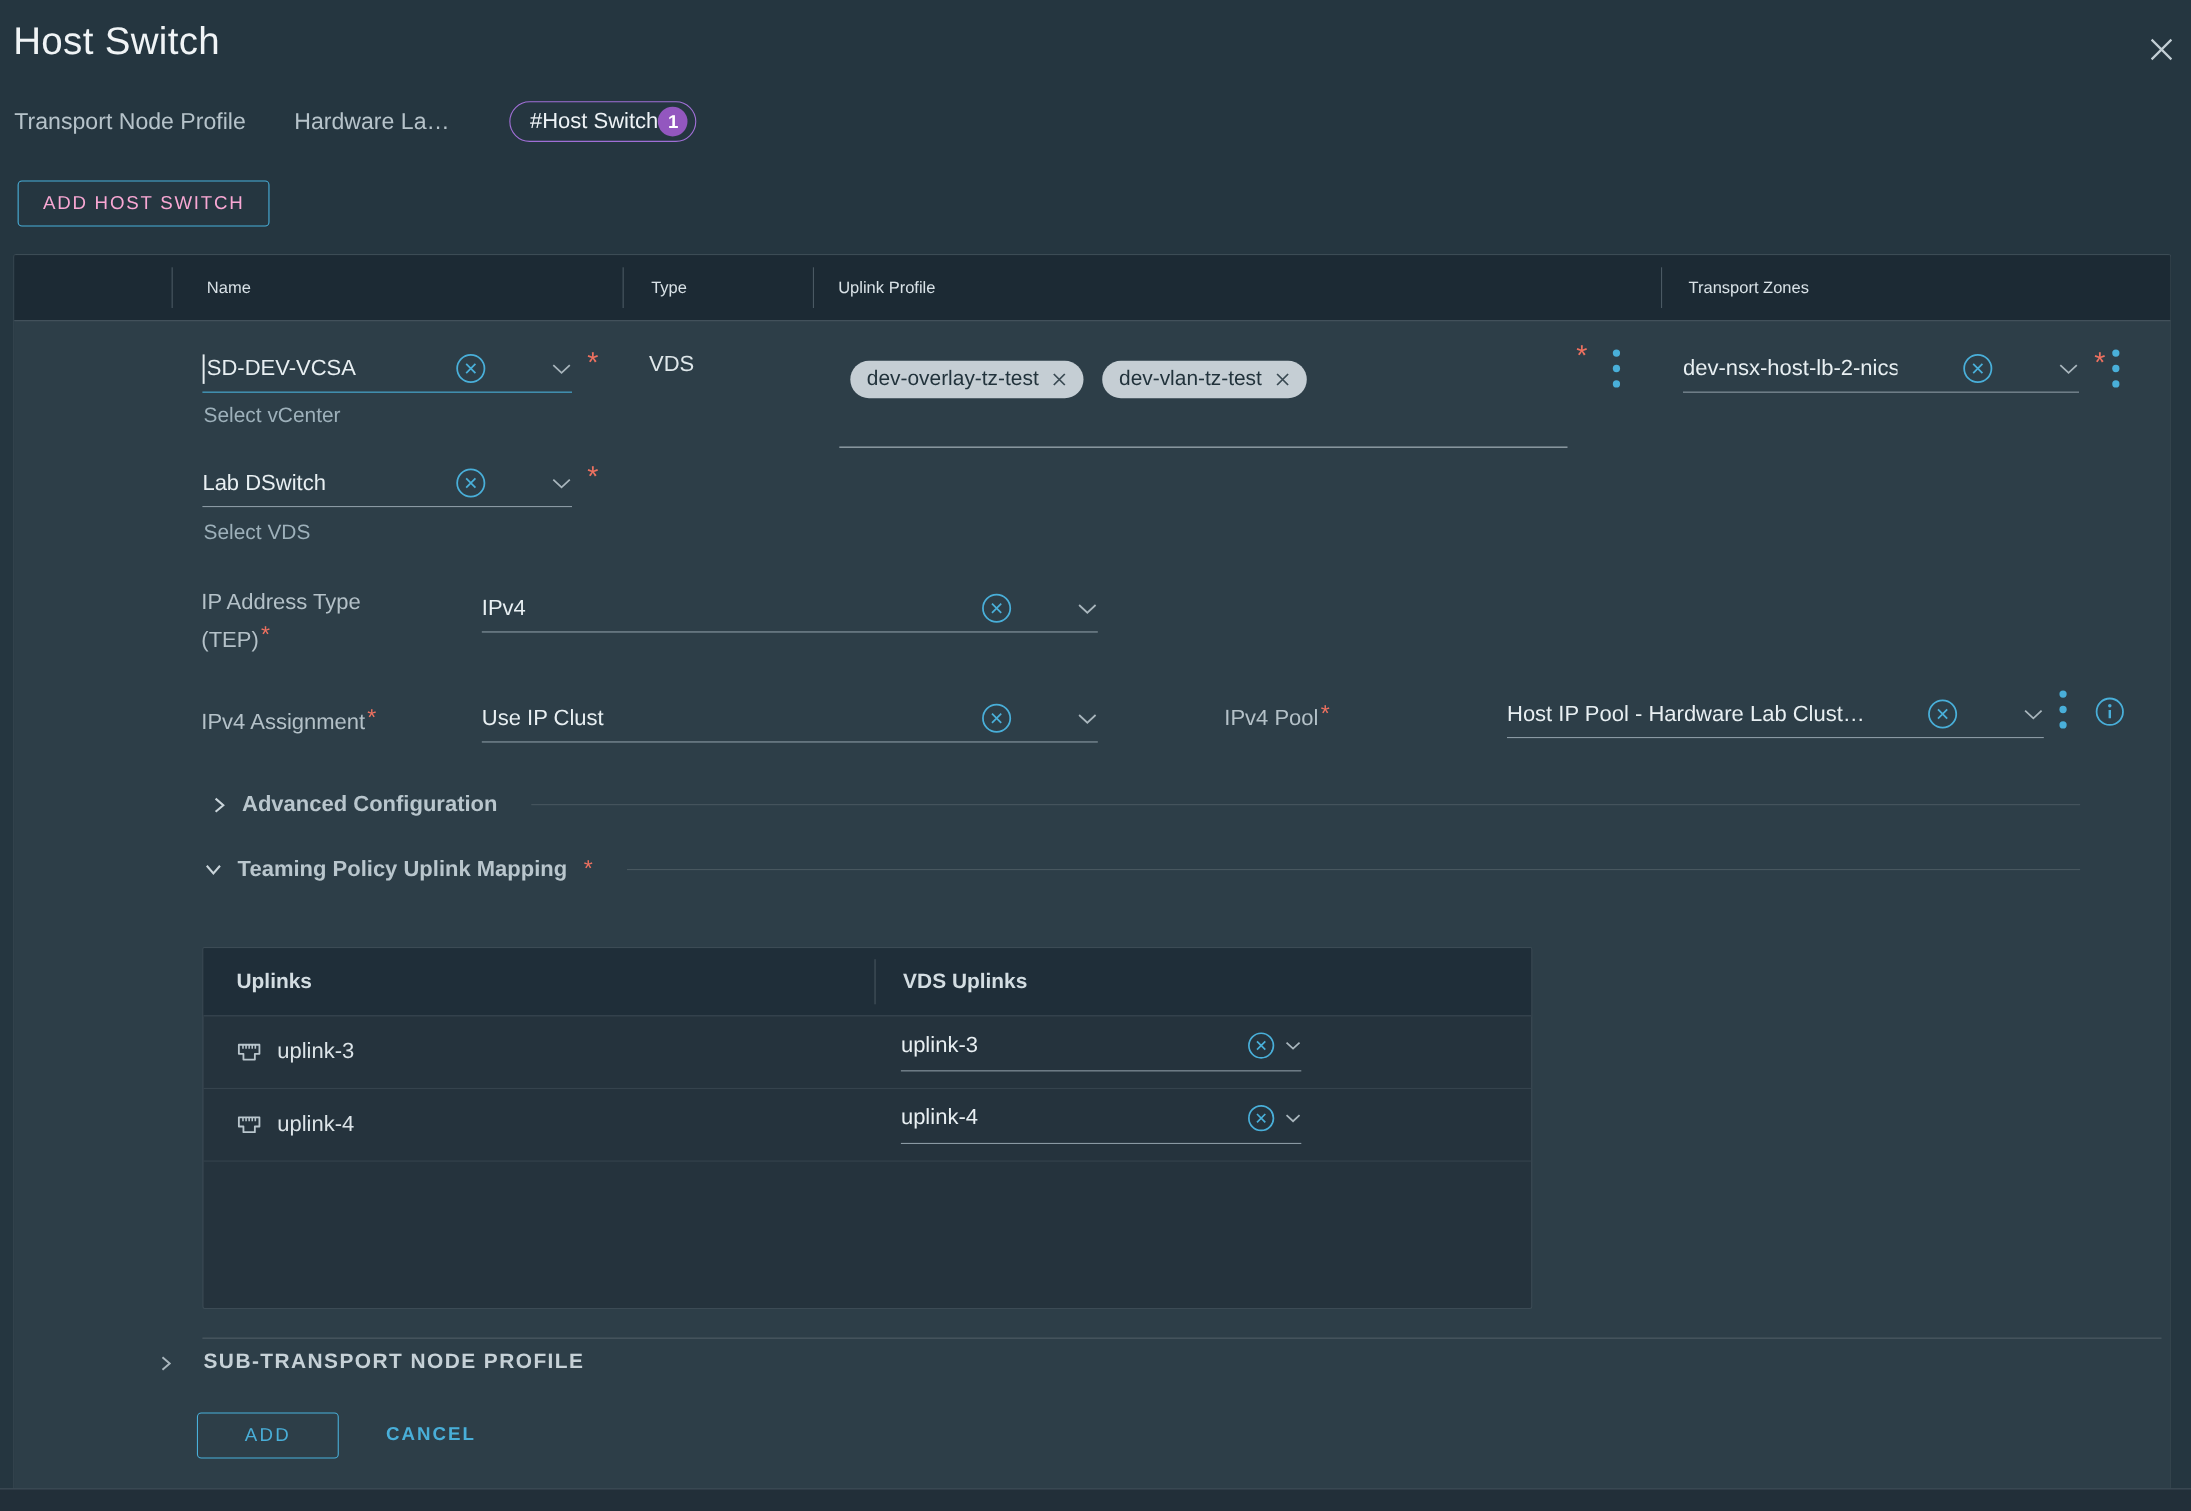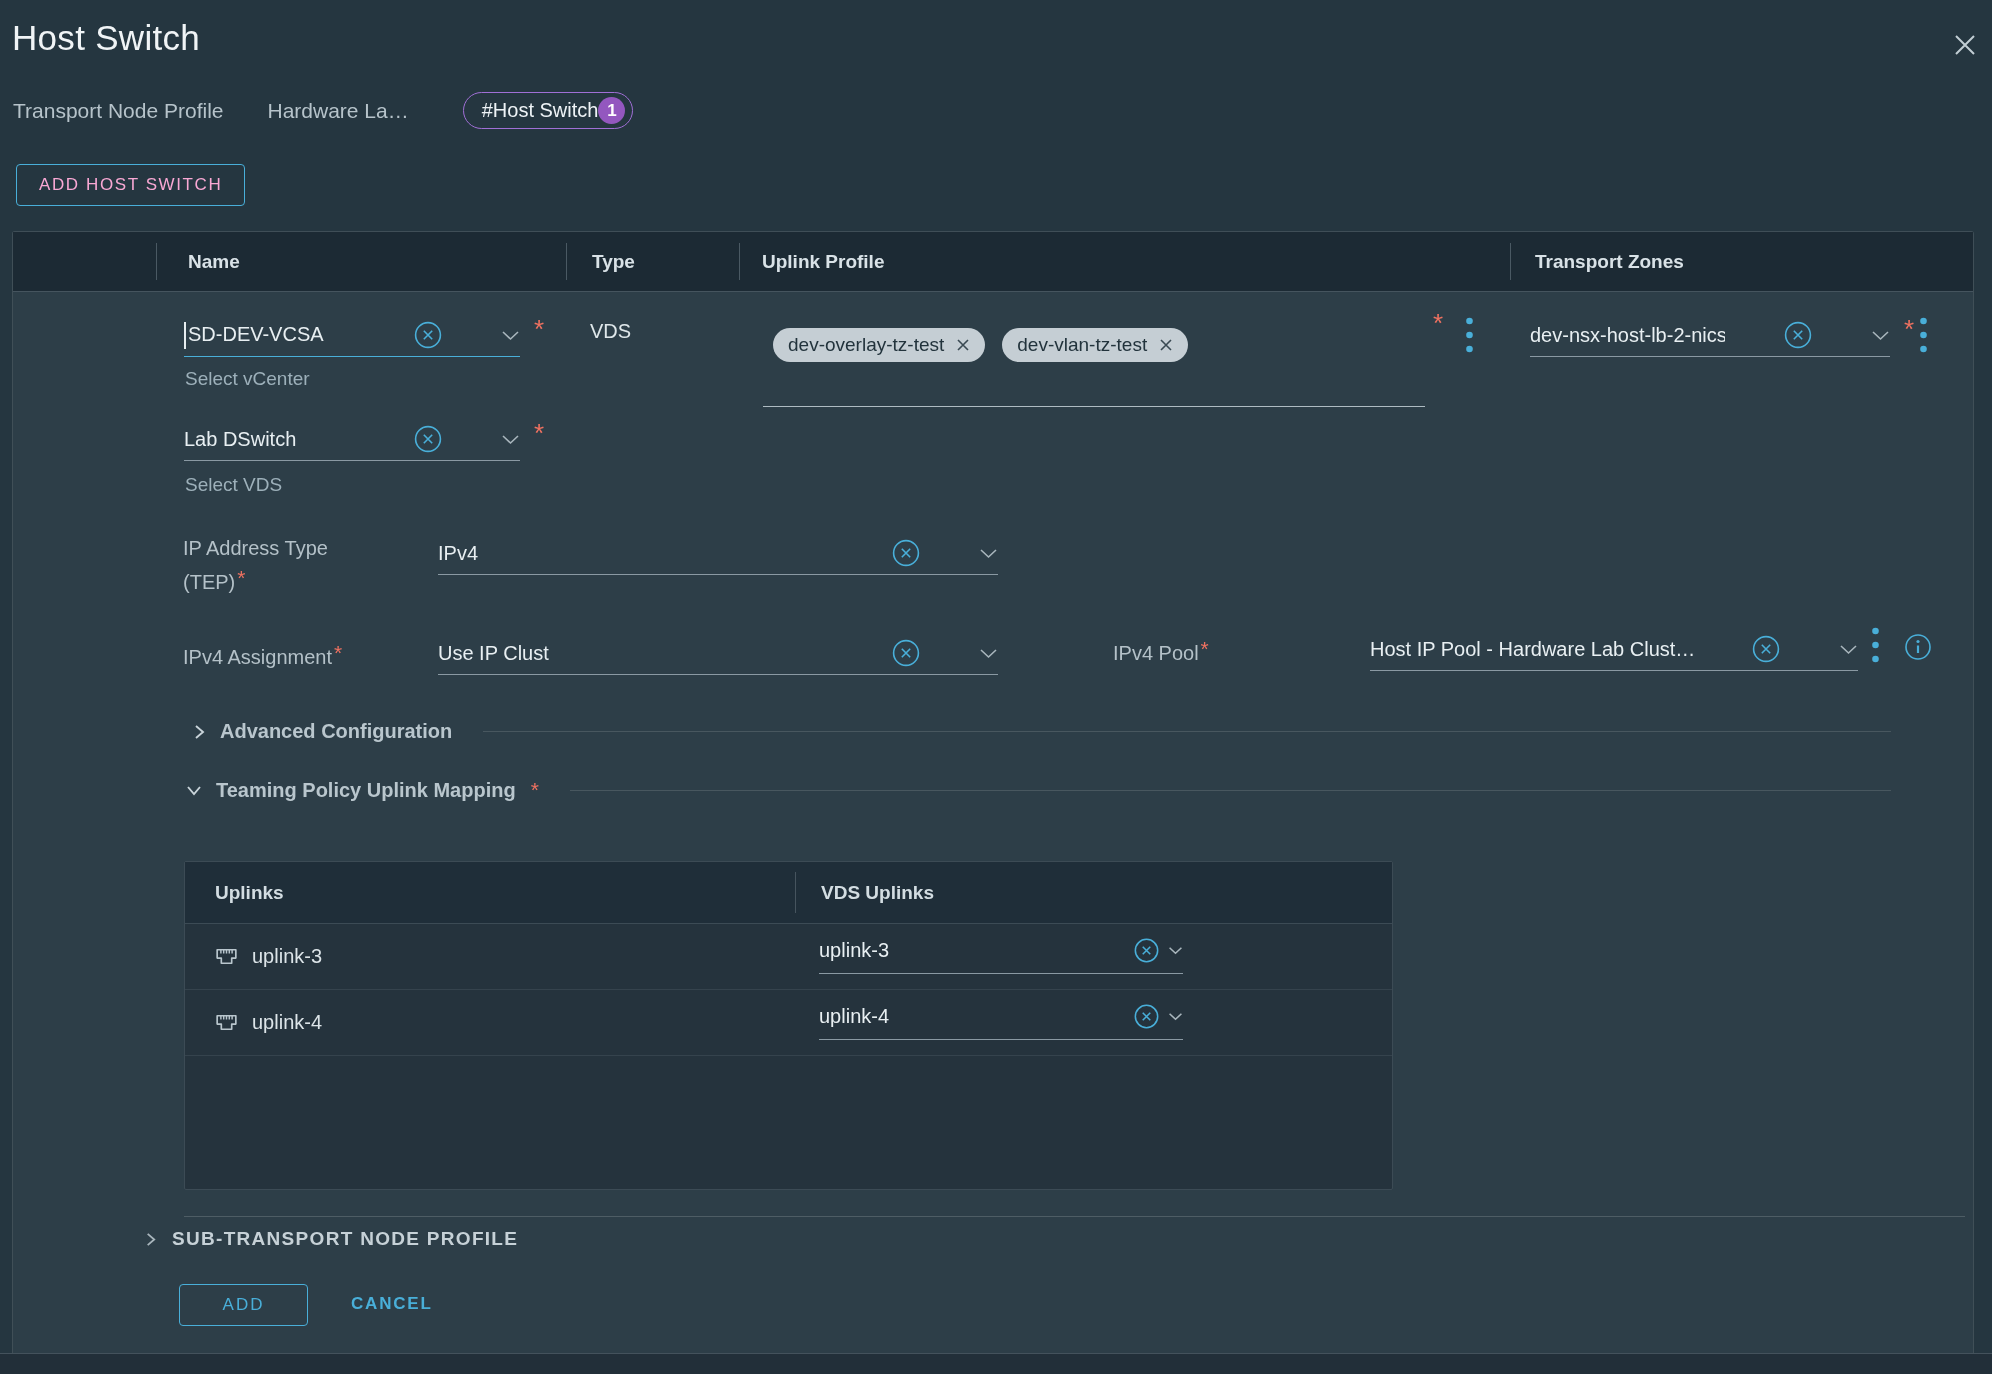--- a/index.html
+++ b/index.html
@@ -22,21 +22,21 @@
                         display:flex; align-items:center; justify-content:center; font-size:17px; font-weight:bold; }
 
   
   .add-hs-btn { position:absolute; left:16px; top:164px; height:42px; padding:0 22px;
                 background:transparent; border:1px solid #49afd9; border-radius:4px;
                 color:#f9a8d4; font-family:inherit; font-size:17px; font-weight:500; letter-spacing:1.6px; cursor:pointer; }
 
   
   .outer-table { position:absolute; left:12px; top:231px; width:1962px; border:1px solid rgba(255,255,255,.12); border-bottom:none; border-radius:3px 3px 0 0; }
   .grid-header { display:grid; grid-template-columns:143px 410px 173px 771px 1fr; height:59px; background:#1c2a34; align-items:center; }
-  .gh-cell { position:relative; height:100%; display:flex; align-items:center; font-size:19px; font-weight:bold; color:#d9e2e7; }
+  .gh-cell { position:relative; height:100%; display:flex; align-items:center; font-size:15px; font-weight:normal; color:#d9e2e7; }
   .gh-cell.c1 { padding-left:32px; } .gh-cell.c2 { padding-left:26px; } .gh-cell.c3 { padding-left:25px; } .gh-cell.c4 { padding-left:23px; }
   .gh-cell.c1::before, .gh-cell.c2::before, .gh-cell.c3::before, .gh-cell.c4::before {
     content:""; position:absolute; left:0; top:11px; bottom:11px; width:1px; background:#4a5963; }
 
   
   .row-expanded { position:relative; height:1063px; background:#2d3e48; border-top:1px solid #45545e; }
   .abs { position:absolute; }
 
   
   .field { position:absolute; }
@@ -95,21 +95,21 @@
   .it-h2::before { content:""; position:absolute; left:0; top:10px; bottom:10px; width:1px; background:#46545e; }
   .it-row { position:relative; height:66px; border-bottom:1px solid #35434d; display:flex; align-items:center; }
   .port-cell { display:flex; align-items:center; gap:12px; padding-left:28px; font-size:20px; color:#dce4e8; }
   .mini-field { position:absolute; left:634px; top:4px; width:364px; height:46px;
                 display:flex; align-items:center; border-bottom:1px solid #8a99a3; cursor:pointer; }
   .mini-field .val { flex:1; font-size:20px; color:#e8eff2; }
   .mini-field .ico { display:flex; align-items:center; margin-left:8px; cursor:pointer; }
 
   
   .sub-rule { position:absolute; left:171px; right:8px; top:924px; height:1px; background:rgba(255,255,255,.16); }
-  .sub-head { position:absolute; left:130px; top:936px; display:flex; align-items:center; gap:14px; cursor:pointer; }
+  .sub-head { position:absolute; left:130px; top:936px; display:flex; align-items:center; gap:27px; cursor:pointer; }
   .sub-head .sub-label { font-size:19px; font-weight:bold; letter-spacing:1.3px; color:#c6d1d7; }
 
   
   .btn-add { position:absolute; left:166px; top:992px; width:129px; height:42px; background:transparent;
              border:1px solid #49afd9; border-radius:4px; color:#49afd9; font-family:inherit;
              font-size:17px; font-weight:500; letter-spacing:2px; cursor:pointer; }
   .btn-cancel { position:absolute; left:338px; top:1002px; background:none; border:none; color:#49afd9;
                 font-family:inherit; font-size:17px; font-weight:bold; letter-spacing:1.8px; cursor:pointer; }
 
   .bottom-strip { position:absolute; left:0; right:0; top:1353px; height:21px; background:#222f39; border-top:1px solid #44525c; }

